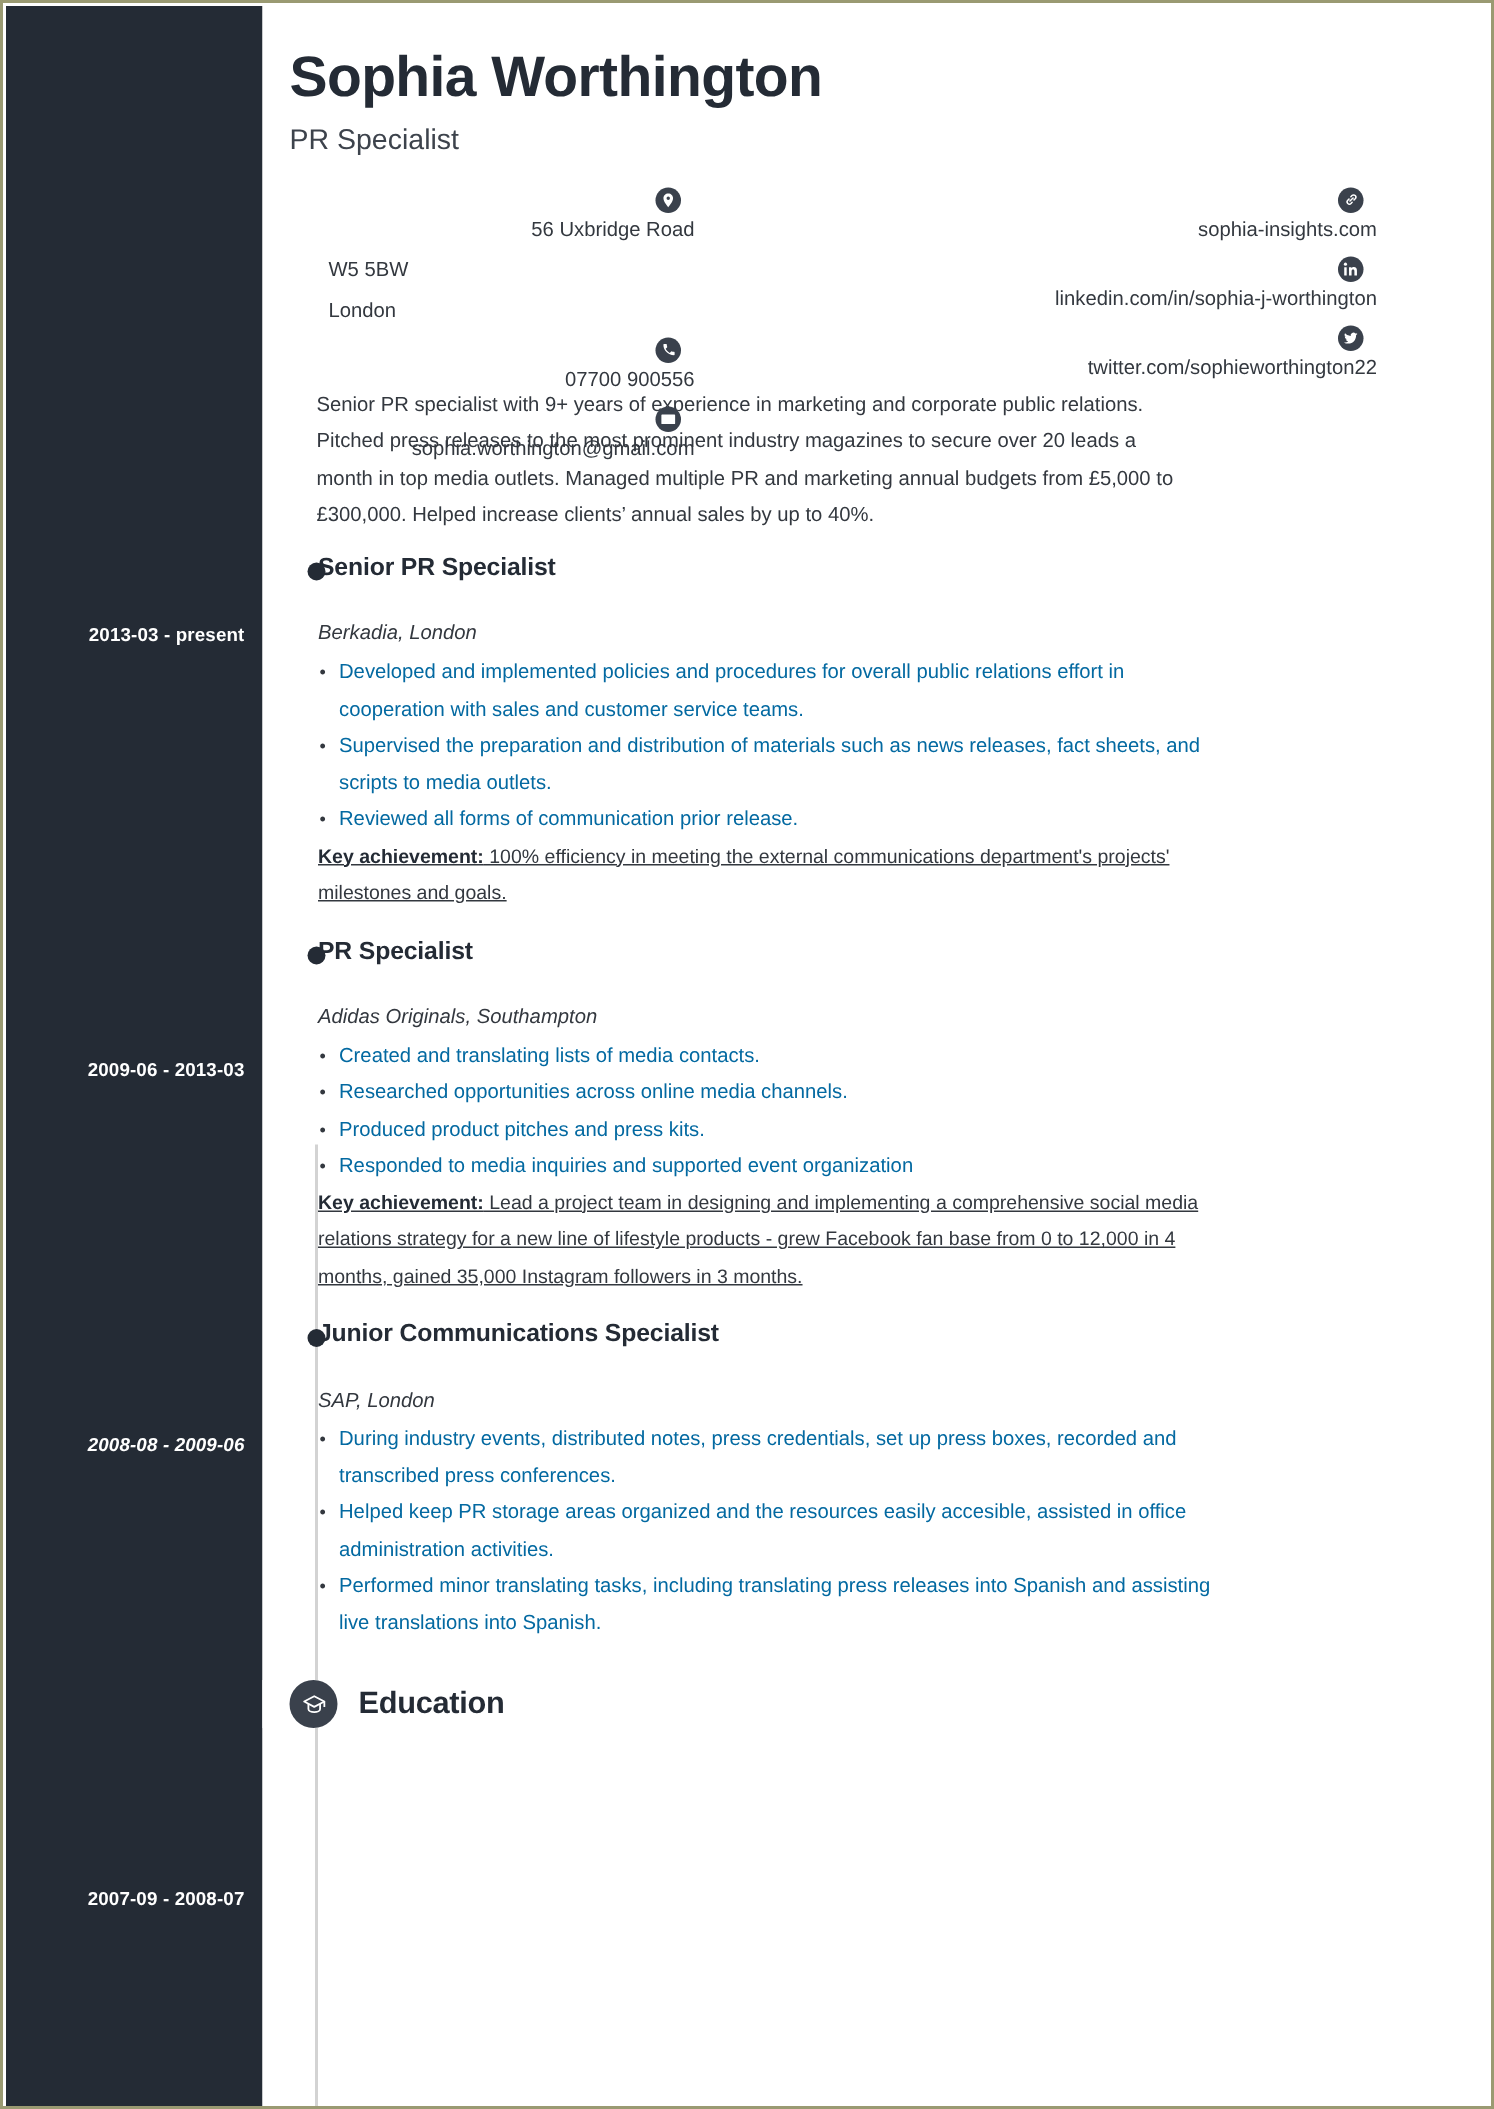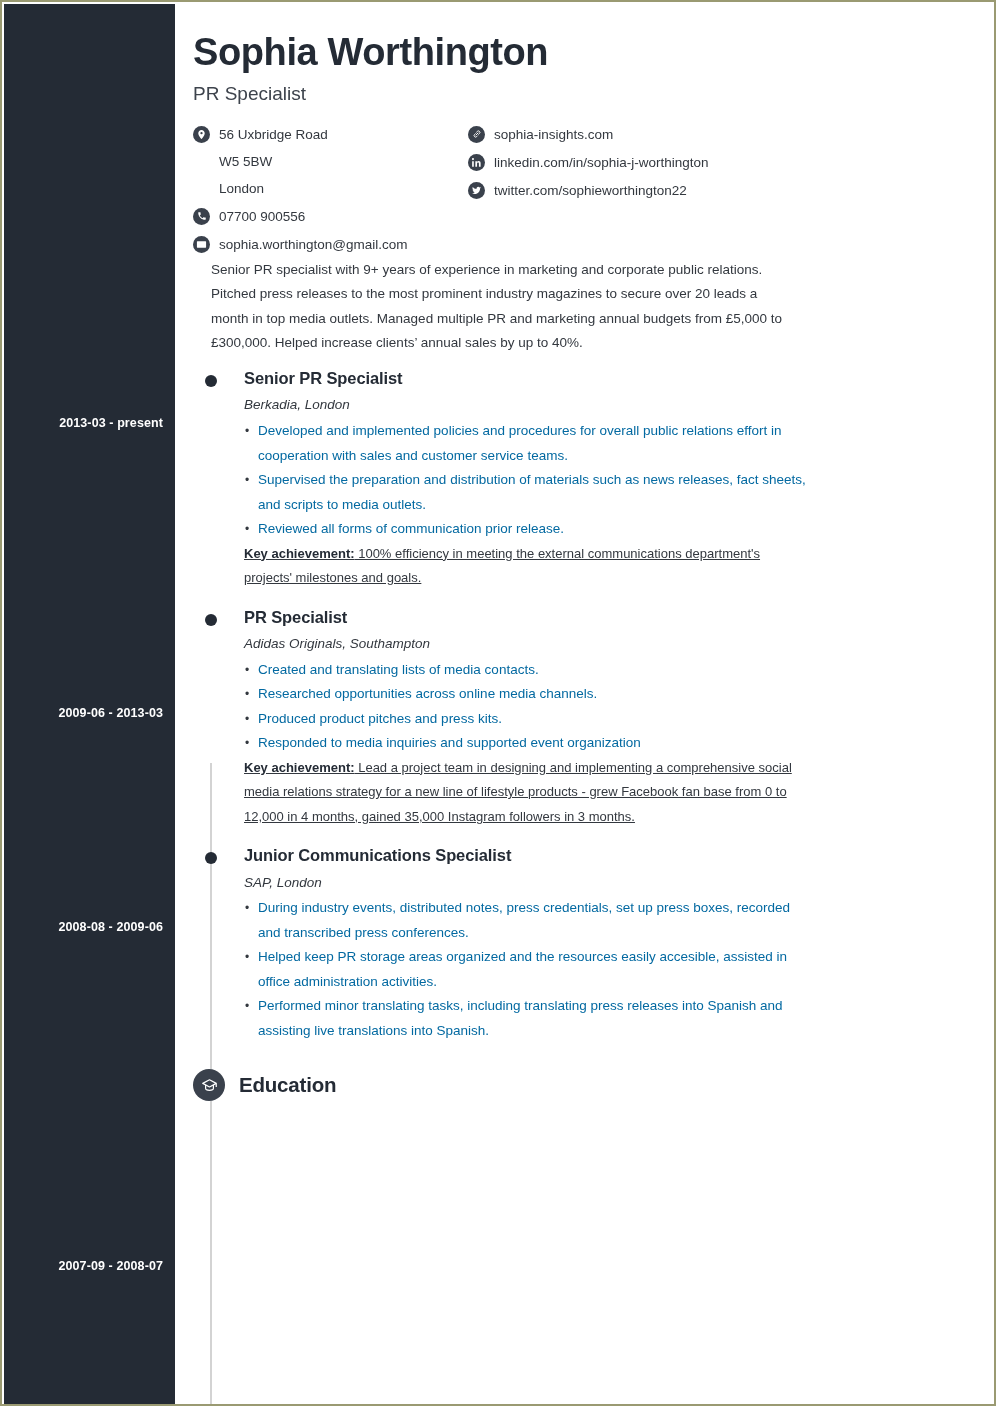--- a/index.html
+++ b/index.html
@@ -77,23 +77,24 @@
     position: relative;
     height: 132px;
   }
 
   .contact-col { position: absolute; top: 0; }
   #contact-left  { left: 0px;  width: 270px; }
   #contact-right { left: 275px; width: 450px; }
 
   .crow {
     display: flex;
-    align-items: center;
+    align-items: flex-end;
     margin-bottom: 8px;
     min-height: 20px;
+    flex-direction: column;
   }
 
   .crow .ctext {
     font-size: 13.5px;
     color: #33383f;
     line-height: 19px;
     padding-top: 1px;
   }
 
   .cicon {
@@ -164,21 +165,21 @@
   .rail {
     position: absolute;
     left: 35px;
     width: 2px;
     background: #d3d3d3;
     z-index: 1;
   }
 
   .entry {
     position: relative;
-    padding-left: 69px;
+    padding-left: 37px;
     padding-right: 22px;
     margin-top: 12px;
   }
 
   .entry .dot {
     position: absolute;
     left: 30px;
     top: 7px;
     width: 12px;
     height: 12px;
@@ -189,21 +190,21 @@
 
   .entry-title {
     font-size: 16.5px;
     font-weight: bold;
     color: #242b35;
     line-height: 1.25;
     letter-spacing: -0.1px;
   }
 
   .entry-org {
-    margin-top: 8px;
+    margin-top: 25px;
     font-size: 13.5px;
     font-style: italic;
     color: #33383f;
     line-height: 1.3;
   }
 
   .entry-org.bold {
     font-style: normal;
     font-weight: bold;
     font-size: 13px;
@@ -239,21 +240,21 @@
   .keyach b { font-weight: bold; color: #242b35; }
 </style>
 </head>
 <body>
 
 <div id="page">
 
   <div id="sidebar">
     <div class="side-date" style="top:412px;text-align:center;">2013-03 - present</div>
     <div class="side-date" style="top:702px;">2009-06 - 2013-03</div>
-    <div class="side-date" style="top:916px;">2008-08 - 2009-06</div>
+    <div class="side-date" style="top:952px;font-style:italic;">2008-08 - 2009-06</div>
     <div class="side-date" style="top:1255px;">2007-09 - 2008-07</div>
   </div>
 
   <div id="main">
 
     <div id="header">
       <div id="name">Sophia Worthington</div>
       <div id="jobtitle">PR Specialist</div>
 
       <div id="contacts">

